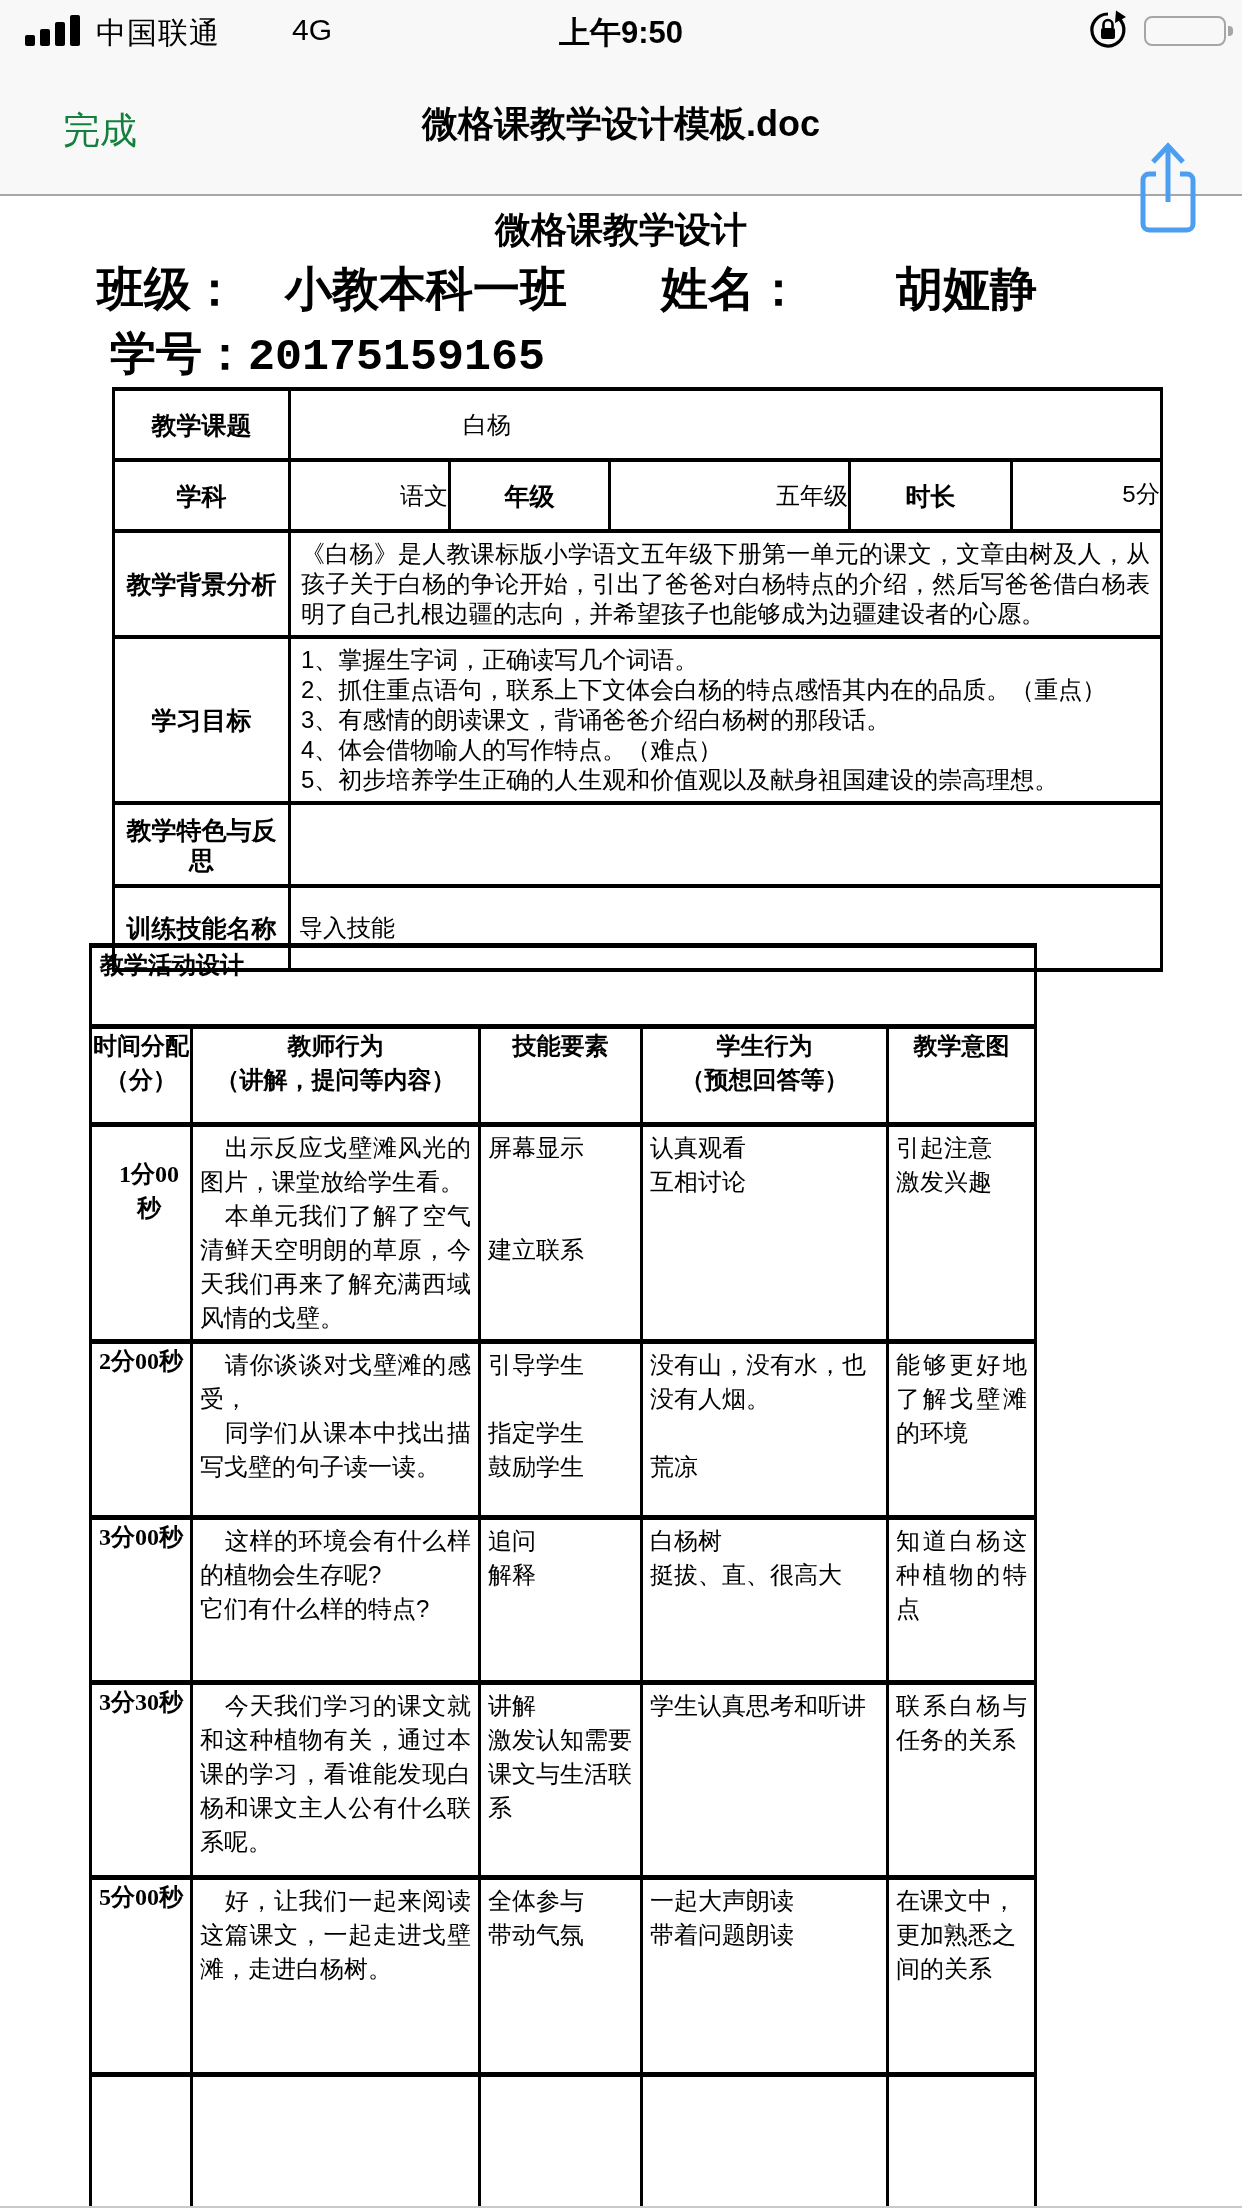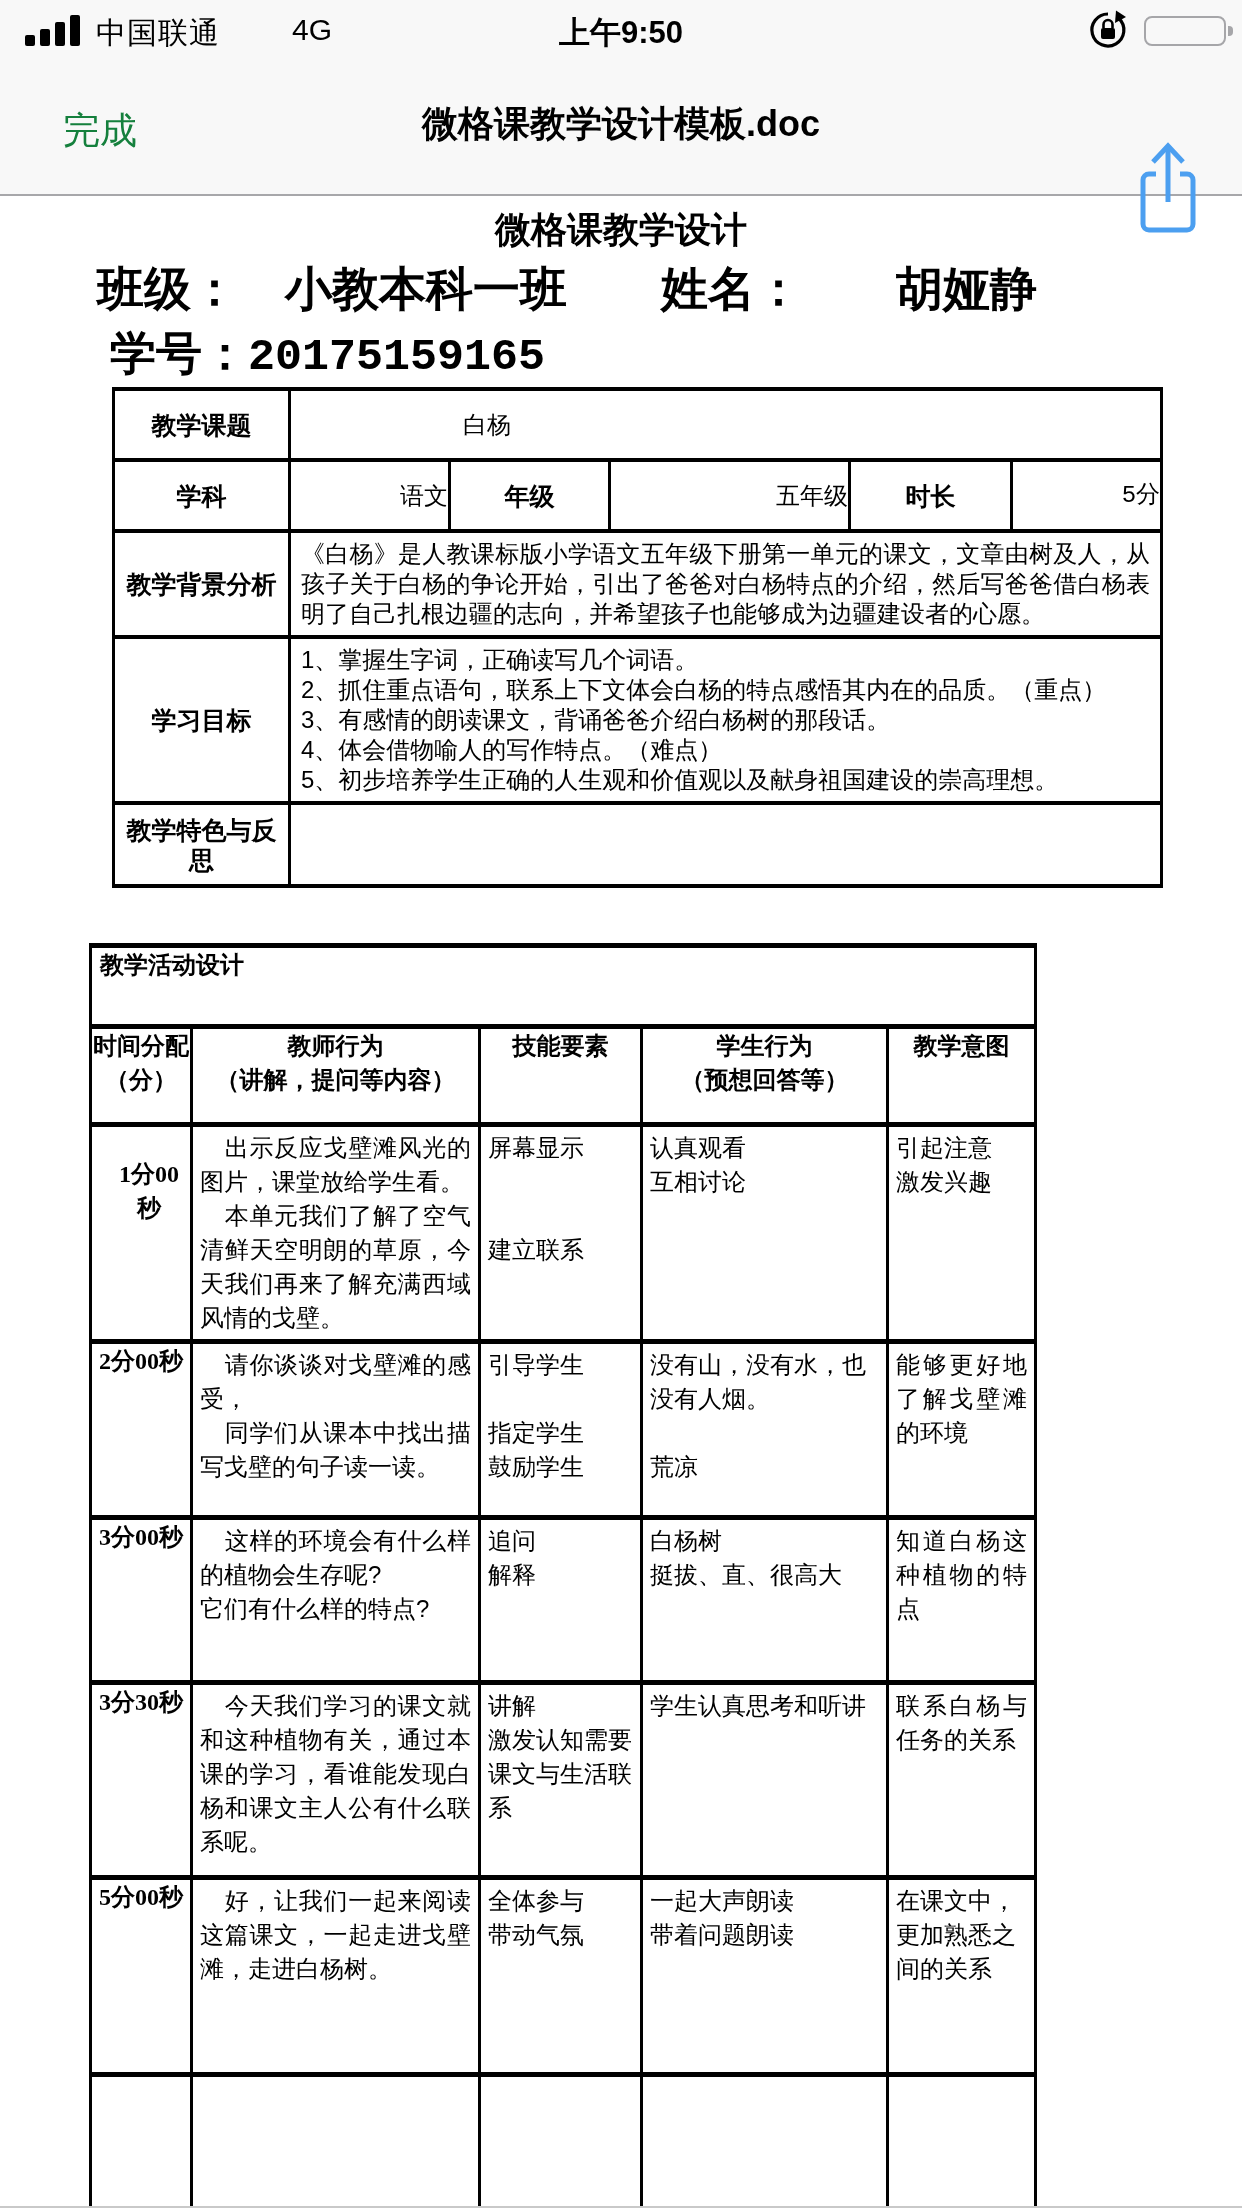--- a/index.html
+++ b/index.html
@@ -153,20 +153,24 @@
     <td class="cellpad pre" colspan="5">1、掌握生字词，正确读写几个词语。
 2、抓住重点语句，联系上下文体会白杨的特点感悟其内在的品质。（重点）
 3、有感情的朗读课文，背诵爸爸介绍白杨树的那段话。
 4、体会借物喻人的写作特点。（难点）
 5、初步培养学生正确的人生观和价值观以及献身祖国建设的崇高理想。</td>
   </tr>
   <tr style="height:83px">
     <td class="lbl">教学特色与反思</td>
     <td class="cellpad" colspan="5"></td>
   </tr>
+  <tr style="height:84px">
+    <td class="lbl">训练技能名称</td>
+    <td class="skill-val" colspan="5">导入技能</td>
+  </tr>
 </tbody>
   </table>
 
 <table class="act-table">
   <colgroup>
       <col style="width:101px">
       <col style="width:288px">
       <col style="width:162px">
       <col style="width:246px">
       <col style="width:148px">

